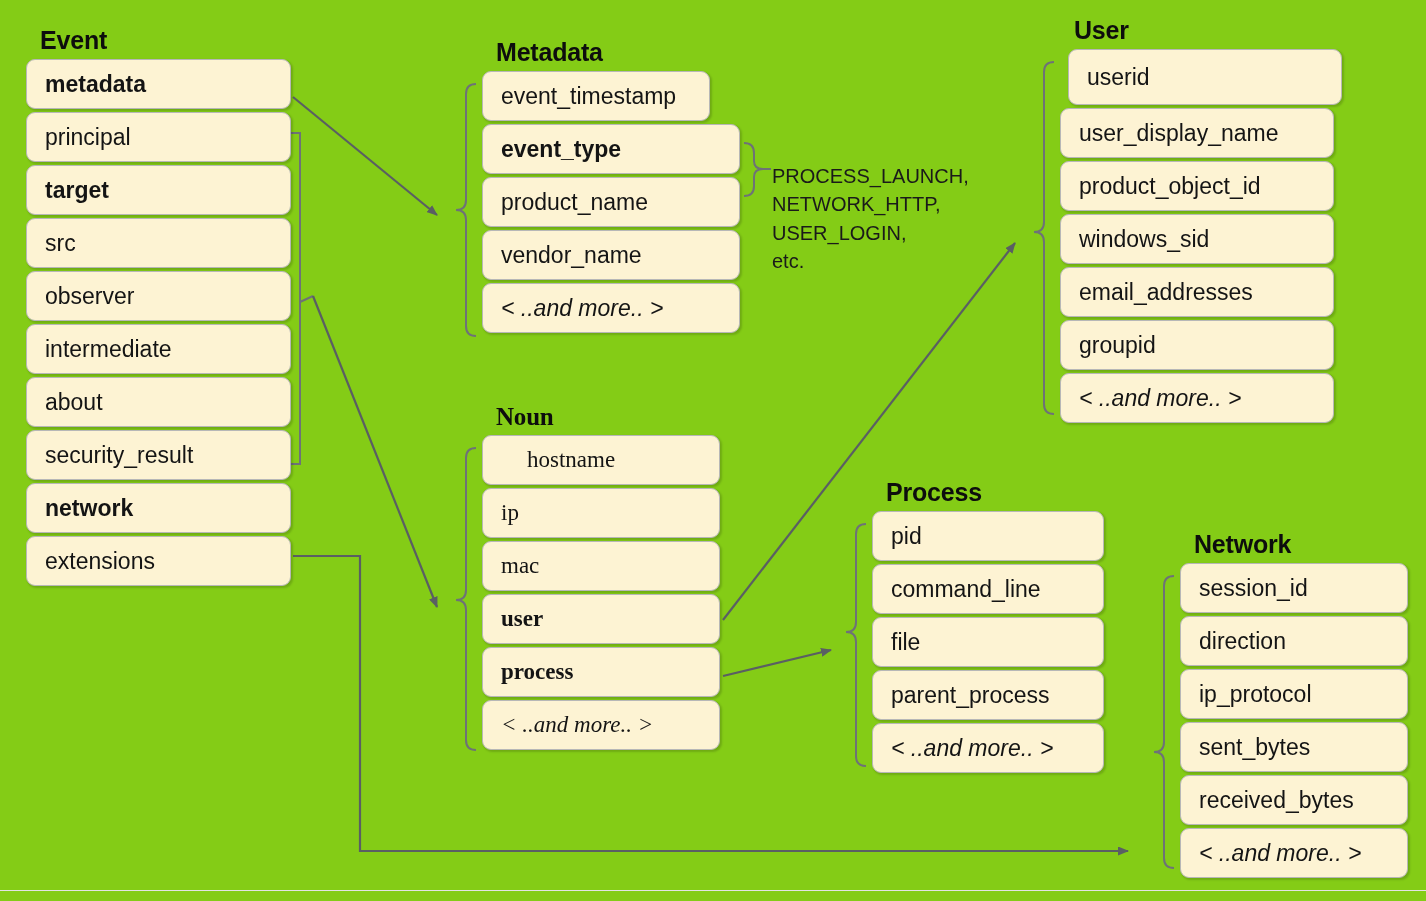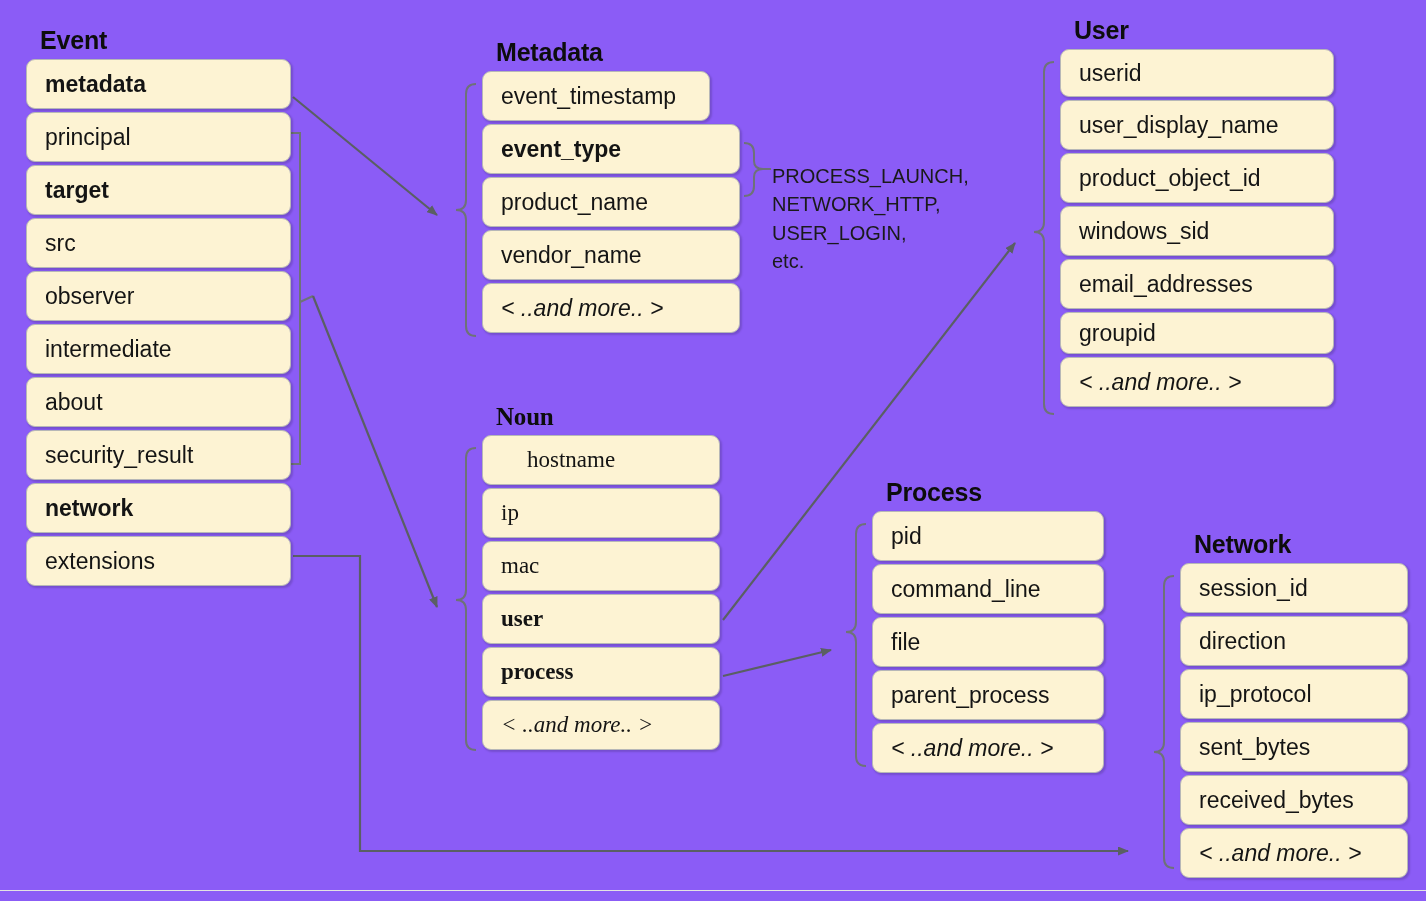--- a/index.html
+++ b/index.html
@@ -9,21 +9,21 @@
     background: #ffffff;
   }
   body {
     font-family: "Liberation Sans", sans-serif;
     color: #1a1a1a;
   }
   #canvas {
     position: relative;
     width: 1426px;
     height: 901px;
-    background: #8b5cf6;
+    background: #84cc16;
     overflow: hidden;
   }
   #wires {
     position: absolute;
     left: 0;
     top: 0;
     width: 1426px;
     height: 901px;
     pointer-events: none;
   }
@@ -151,26 +151,26 @@
         <div class="field bold" style="width: 258px; height: 50px;">event_type</div>
         <div class="field" style="width: 258px; height: 50px;">product_name</div>
         <div class="field" style="width: 258px; height: 50px;">vendor_name</div>
         <div class="field ital" style="width: 258px; height: 50px;">&lt; ..and more.. &gt;</div>
       </div>
   </div>
 
   <div class="group" id="g-user" style="left: 1060px; top: 18px;">
     <div class="group-title" style="font-size: 25px;">User</div>
     <div class="fields">
-        <div class="field" style="width: 274px; height: 48px;">userid</div>
+        <div class="field" style="width: 274px; height: 56px; margin-left: 8px;">userid</div>
         <div class="field" style="width: 274px; height: 50px;">user_display_name</div>
         <div class="field" style="width: 274px; height: 50px;">product_object_id</div>
         <div class="field" style="width: 274px; height: 50px; text-align: center;">windows_sid</div>
         <div class="field" style="width: 274px; height: 50px;">email_addresses</div>
-        <div class="field" style="width: 274px; height: 42px;">groupid</div>
+        <div class="field" style="width: 274px; height: 50px;">groupid</div>
         <div class="field ital" style="width: 274px; height: 50px;">&lt; ..and more.. &gt;</div>
       </div>
   </div>
 
   <div class="group" id="g-noun" style="left: 482px; top: 404px; font-family: Liberation Serif, serif;">
     <div class="group-title" style="font-size: 25px;">Noun</div>
     <div class="fields">
         <div class="field" style="width: 238px; height: 50px; padding-left: 44px;">hostname</div>
         <div class="field" style="width: 238px; height: 50px;">ip</div>
         <div class="field" style="width: 238px; height: 50px;">mac</div>

